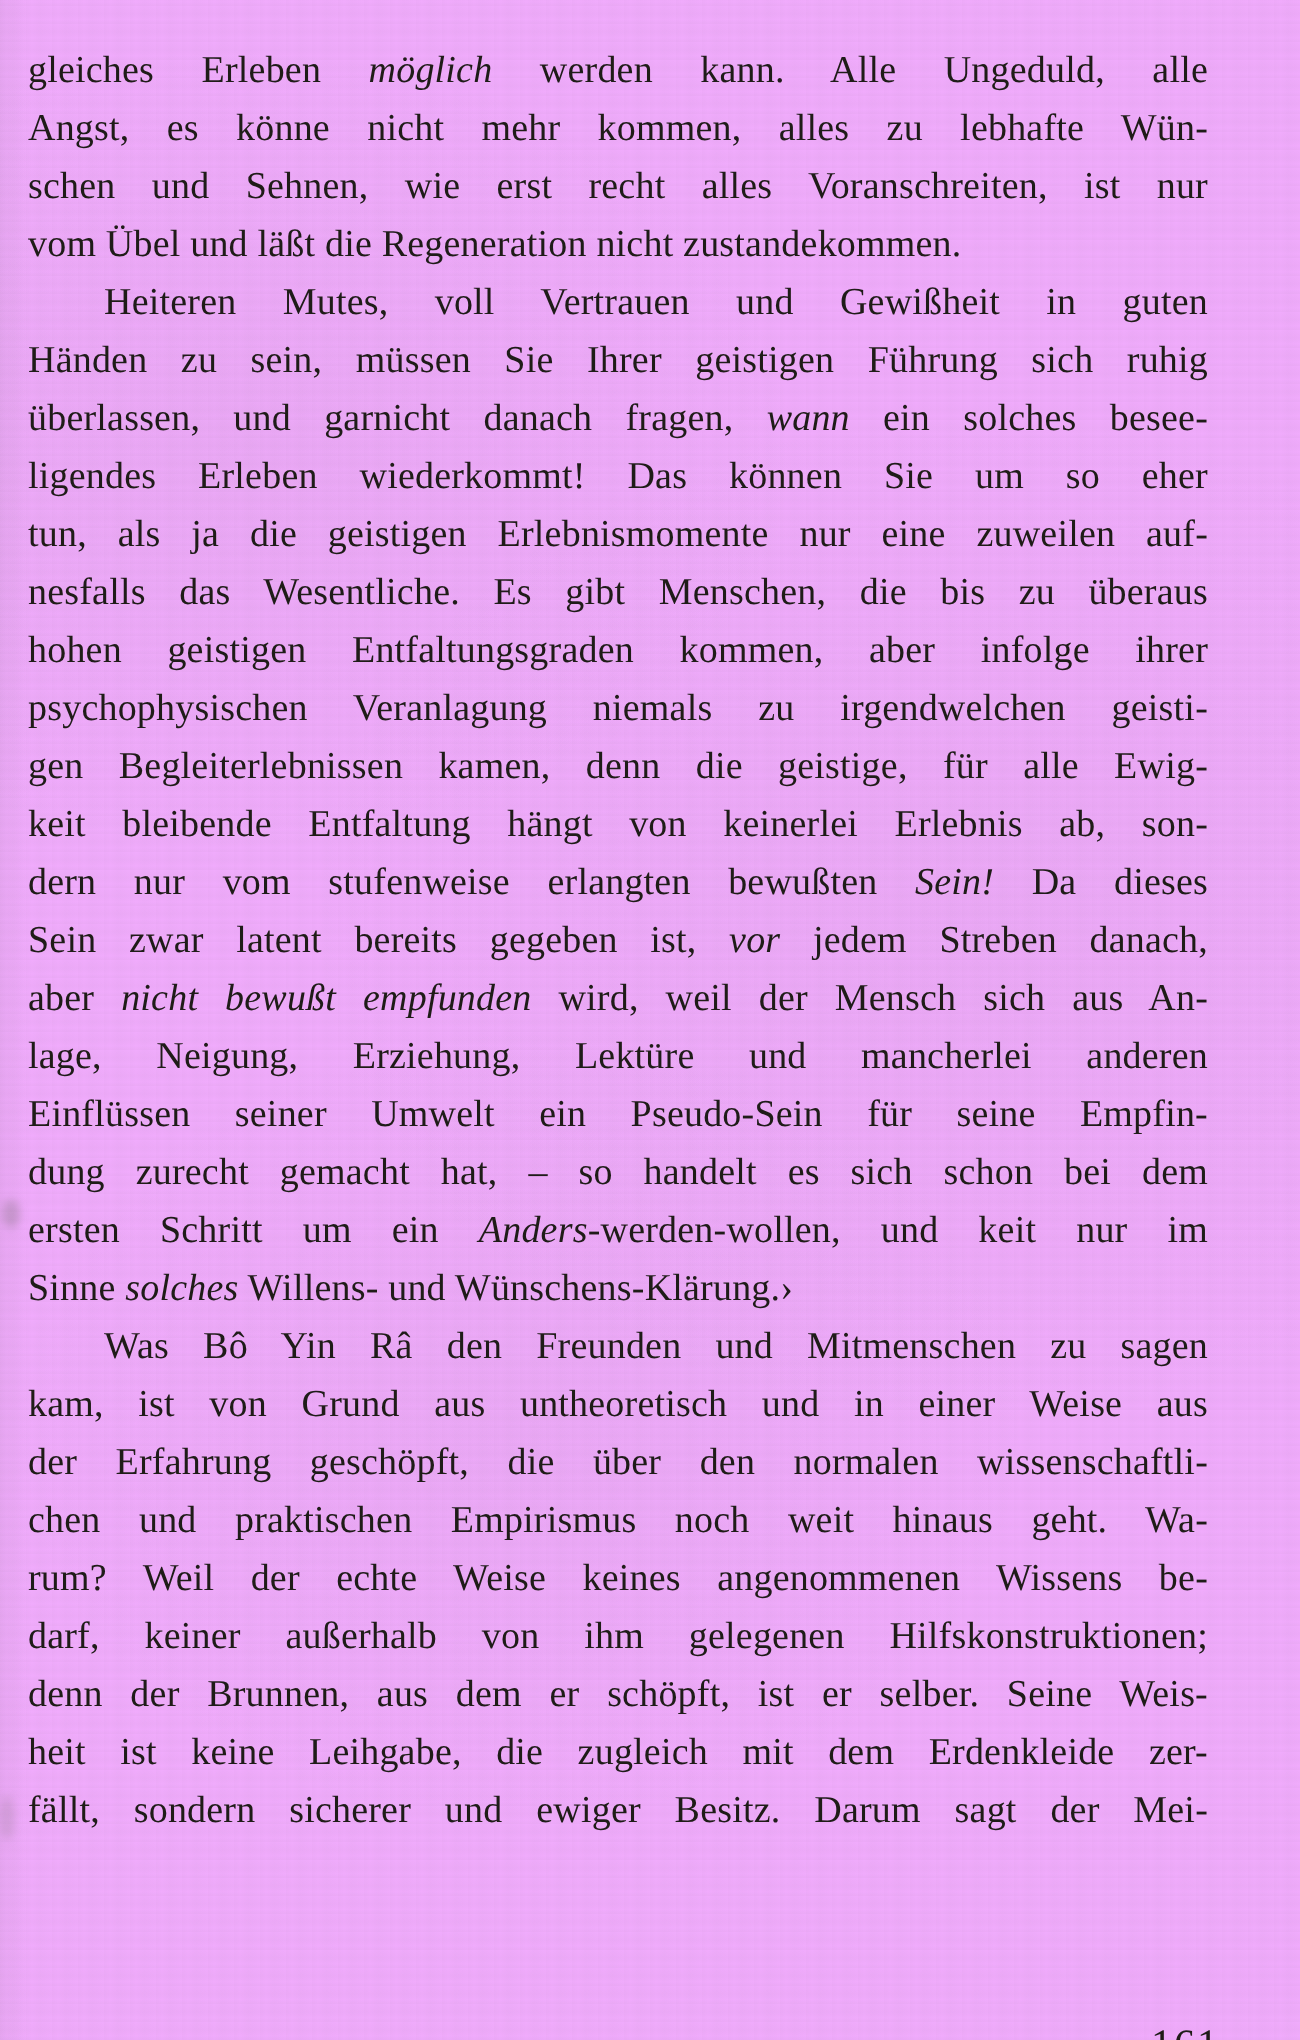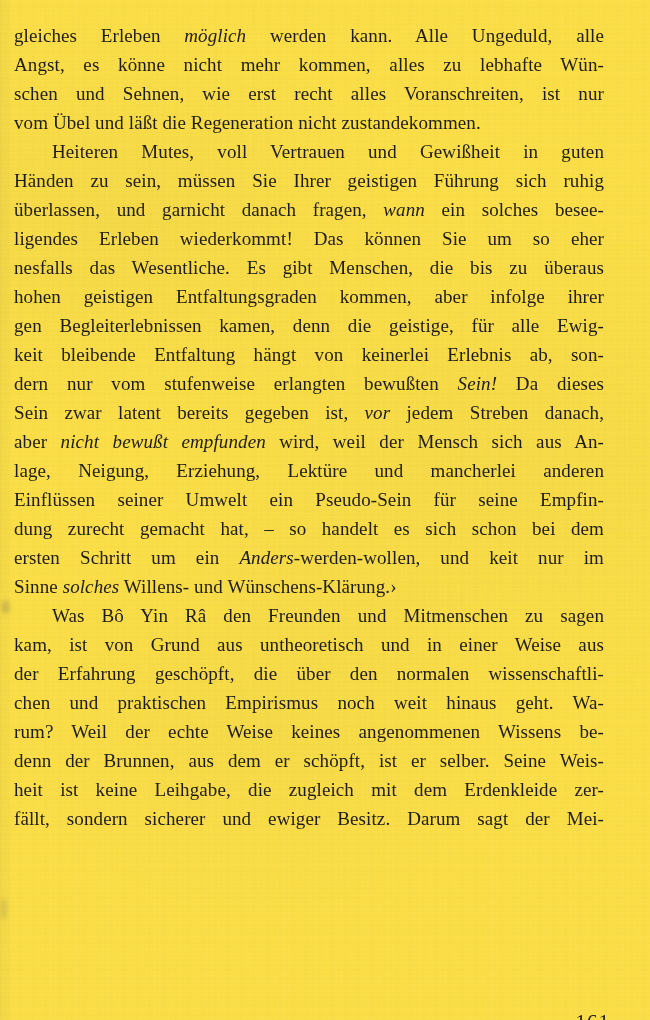--- a/index.html
+++ b/index.html
@@ -61,48 +61,51 @@
     right: 40px;
     top: 974px;
     font-size: 21px;
     letter-spacing: 1px;
     margin-top: 36px;
   }
 </style>
 </head>
 <body>
 
-<div class="page" style="background: #fde047; color: rgb(31, 28, 24);">
+<div class="page" style="background: #f0abfc; color: rgb(31, 28, 24);">
   <div class="texture"></div>
   <div class="smudge s1"></div>
   <div class="smudge s2"></div>
   <div class="text-block">
       <div class="line jl"><span>gleiches Erleben </span><em>möglich</em><span> werden kann. Alle Ungeduld, alle</span></div>
       <div class="line jl"><span>Angst, es könne nicht mehr kommen, alles zu lebhafte Wün-</span></div>
       <div class="line jl"><span>schen und Sehnen, wie erst recht alles Voranschreiten, ist nur</span></div>
       <div class="line"><span>vom Übel und läßt die Regeneration nicht zustandekommen.</span></div>
       <div class="line ind jl"><span>Heiteren Mutes, voll Vertrauen und Gewißheit in guten</span></div>
       <div class="line jl"><span>Händen zu sein, müssen Sie Ihrer geistigen Führung sich ruhig</span></div>
       <div class="line jl"><span>überlassen, und garnicht danach fragen, </span><em>wann</em><span> ein solches besee-</span></div>
       <div class="line jl"><span>ligendes Erleben wiederkommt! Das können Sie um so eher</span></div>
+      <div class="line jl"><span>tun, als ja die geistigen Erlebnismomente nur eine zuweilen auf-</span></div>
       <div class="line jl"><span>nesfalls das Wesentliche. Es gibt Menschen, die bis zu überaus</span></div>
       <div class="line jl"><span>hohen geistigen Entfaltungsgraden kommen, aber infolge ihrer</span></div>
+      <div class="line jl"><span>psychophysischen Veranlagung niemals zu irgendwelchen geisti-</span></div>
       <div class="line jl"><span>gen Begleiterlebnissen kamen, denn die geistige, für alle Ewig-</span></div>
       <div class="line jl"><span>keit bleibende Entfaltung hängt von keinerlei Erlebnis ab, son-</span></div>
       <div class="line jl"><span>dern nur vom stufenweise erlangten bewußten </span><em>Sein!</em><span> Da dieses</span></div>
       <div class="line jl"><span>Sein zwar latent bereits gegeben ist, </span><em>vor</em><span> jedem Streben danach,</span></div>
       <div class="line jl"><span>aber </span><em>nicht bewußt empfunden</em><span> wird, weil der Mensch sich aus An-</span></div>
       <div class="line jl"><span>lage, Neigung, Erziehung, Lektüre und mancherlei anderen</span></div>
       <div class="line jl"><span>Einflüssen seiner Umwelt ein Pseudo-Sein für seine Empfin-</span></div>
       <div class="line jl"><span>dung zurecht gemacht hat, – so handelt es sich schon bei dem</span></div>
       <div class="line jl"><span>ersten Schritt um ein </span><em>Anders</em><span>-werden-wollen, und keit nur im</span></div>
       <div class="line"><span>Sinne </span><em>solches</em><span> Willens- und Wünschens-Klärung.›</span></div>
       <div class="line ind jl"><span>Was Bô Yin Râ den Freunden und Mitmenschen zu sagen</span></div>
       <div class="line jl"><span>kam, ist von Grund aus untheoretisch und in einer Weise aus</span></div>
       <div class="line jl"><span>der Erfahrung geschöpft, die über den normalen wissenschaftli-</span></div>
       <div class="line jl"><span>chen und praktischen Empirismus noch weit hinaus geht. Wa-</span></div>
       <div class="line jl"><span>rum? Weil der echte Weise keines angenommenen Wissens be-</span></div>
+      <div class="line jl"><span>darf, keiner außerhalb von ihm gelegenen Hilfskonstruktionen;</span></div>
       <div class="line jl"><span>denn der Brunnen, aus dem er schöpft, ist er selber. Seine Weis-</span></div>
       <div class="line jl"><span>heit ist keine Leihgabe, die zugleich mit dem Erdenkleide zer-</span></div>
       <div class="line jl"><span>fällt, sondern sicherer und ewiger Besitz. Darum sagt der Mei-</span></div>
     </div>
   <div class="page-number">161</div>
 </div>
 
 </body></html>

